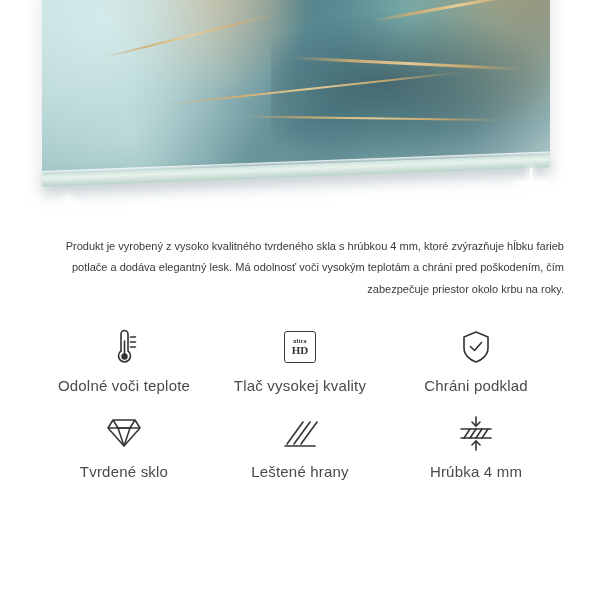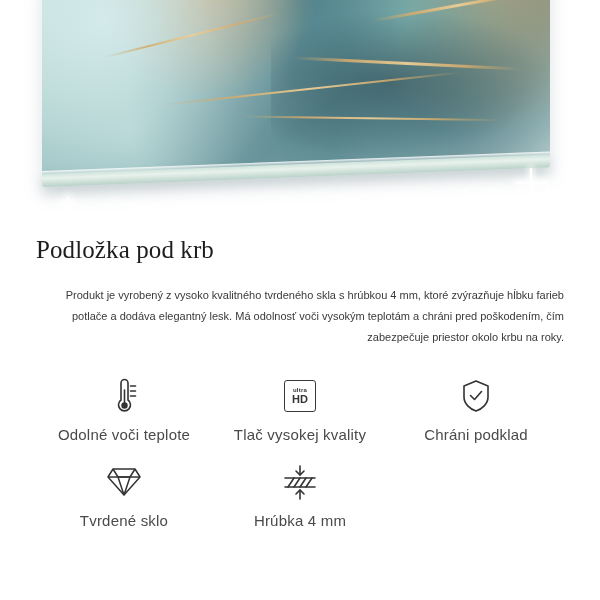--- a/index.html
+++ b/index.html
@@ -152,20 +152,21 @@
     display: flex;
     flex-direction: column;
     align-items: center;
     justify-content: flex-start;
   }
   .feature-icon {
     height: 42px;
     display: flex;
     align-items: center;
     justify-content: flex-start;
+    font-family: Liberation Serif, serif;
   }
   .feature-label {
     margin-top: 9px;
     font-size: 15px;
     color: #4a4a4a;
     letter-spacing: 0.2px;
   }
   .ultrahd-box {
     width: 30px;
     height: 30px;
@@ -201,21 +202,20 @@
       <div class="glass-edge"></div>
     </div>
     <div class="sparkle sp1"></div>
     <div class="sparkle sp2"></div>
     <div class="sparkle sp3"></div>
   </div>
 
   <div class="content">
 
     <h1 class="headline">
-      <span>Podložka pod krb</span>
     </h1>
 
     <p class="lede">Produkt je vyrobený z vysoko kvalitného tvrdeného skla s hrúbkou 4 mm, ktoré zvýrazňuje hĺbku farieb potlače a dodáva elegantný lesk. Má odolnosť voči vysokým teplotám a chráni pred poškodením, čím zabezpečuje priestor okolo krbu na roky.</p>
 
     <div class="features">
 
       <div class="feature">
         <div class="feature-icon">
           <svg width="34" height="38" viewBox="0 0 34 38" fill="none" stroke="#333" stroke-width="1.6" stroke-linecap="round">
             <path d="M14 6a3.5 3.5 0 0 1 7 0v17a6 6 0 1 1-7 0z"></path>
@@ -255,20 +255,31 @@
             <path d="M7 4 H29 L34 12 L18 30 L2 12 Z"></path>
             <path d="M2 12 H34"></path>
             <path d="M7 4 L12 12 L18 30"></path>
             <path d="M29 4 L24 12 L18 30"></path>
             <path d="M12 12 H24"></path>
           </svg>
         </div>
         <div class="feature-label">Tvrdené sklo</div>
       </div>
 
+      <div class="feature">
+        <div class="feature-icon">
+          <svg width="38" height="34" viewBox="0 0 38 34" fill="none" stroke="#333" stroke-width="1.6" stroke-linecap="round">
+            <line x1="6" y1="28" x2="22" y2="6"></line>
+            <line x1="13" y1="28" x2="29" y2="6"></line>
+            <line x1="20" y1="28" x2="36" y2="6"></line>
+            <line x1="4" y1="30" x2="34" y2="30"></line>
+          </svg>
+        </div>
+        <div class="feature-label">Leštené hrany</div>
+      </div>
 
       <div class="feature">
         <div class="feature-icon">
           <svg width="40" height="36" viewBox="0 0 40 36" fill="none" stroke="#333" stroke-width="1.6" stroke-linecap="round">
             <line x1="20" y1="2" x2="20" y2="10"></line>
             <polyline points="16,7 20,11 24,7"></polyline>
             <line x1="5" y1="14" x2="35" y2="14"></line>
             <line x1="5" y1="23" x2="35" y2="23"></line>
             <line x1="8" y1="23" x2="14" y2="14"></line>
             <line x1="14" y1="23" x2="20" y2="14"></line>

